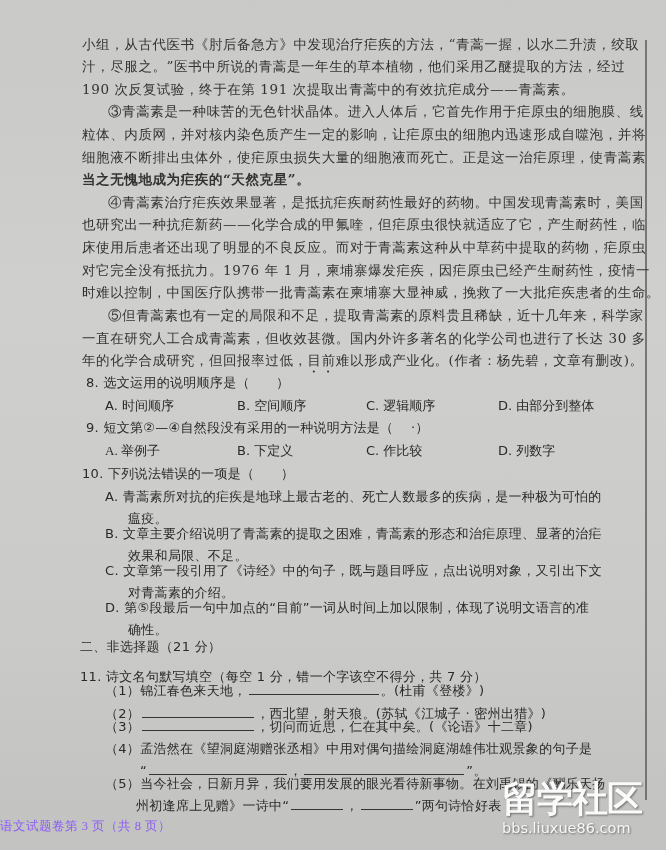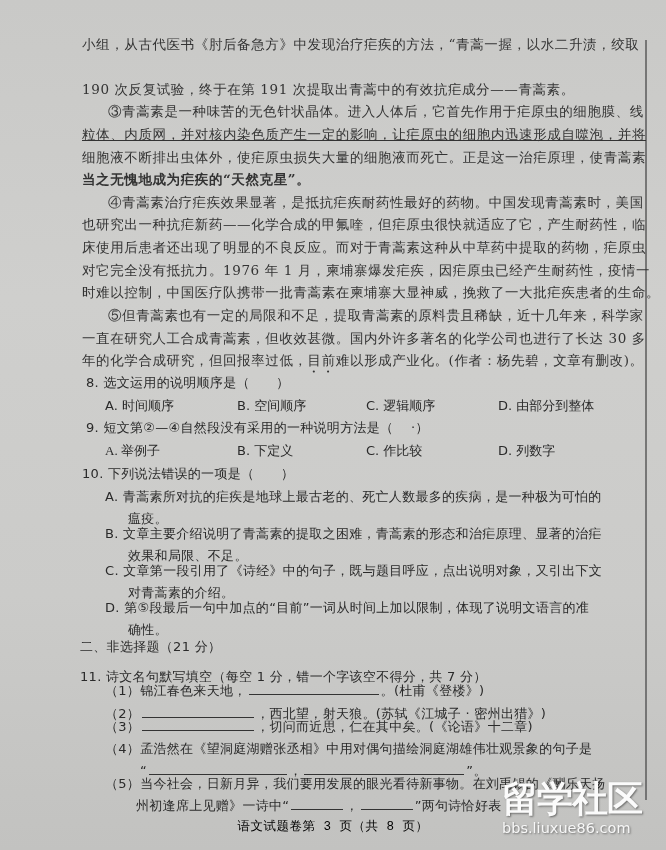--- a/index.html
+++ b/index.html
@@ -11,37 +11,38 @@
   }
   .page { position:absolute; left:0; top:0; width:666px; height:846px;border-radius:17px; }
   .border-line { position:absolute; left:645px; top:40px; width:2px; height:760px; background:#5a5a5a; opacity:.75; }
   .line { position:absolute; left:82px; font-size:13.5px; line-height:22px; white-space:nowrap; letter-spacing:.6px; }
   .serif-body { font-family: "DejaVu Serif", "Liberation Serif", serif; color:#333; }
   .sans-q { font-family: "DejaVu Sans", "Liberation Sans", sans-serif; color:#2a2a2a; font-size:13px; letter-spacing:.3px; }
   .ind { left:108px; }
   .opt-row { position:absolute; left:105px; font-size:13px; line-height:22px; font-family:"DejaVu Sans","Liberation Sans",sans-serif; color:#2a2a2a; }
   .opt { position:absolute; white-space:nowrap; }
   .blank { display:inline-block; border-bottom:1px solid #333; vertical-align:baseline; height:12px; }
-  .footer { position:absolute; left:0; width:666px; top:818px; text-align:center; font-size:12.5px; color:#000000; font-family:Liberation Mono, monospace; letter-spacing:.5px; }
+  .footer { position:absolute; left:0; width:666px; top:818px; text-align:left; font-size:12.5px; color:#8b5cf6; font-family:Liberation Serif, serif; letter-spacing:.5px; }
   .watermark { position:absolute; left:502px; top:780px; width:160px; height:70px; }
   .wm-cn { font-family:"DejaVu Sans","Liberation Sans",sans-serif; font-weight:bold; font-size:36px; color:#fbfbfb; letter-spacing:-1px; text-shadow:1px 1px 2px rgba(0,0,0,.45); line-height:38px; }
   .wm-url { font-family:"DejaVu Sans","Liberation Sans",sans-serif; font-size:14.5px; color:#f7f7f7; text-shadow:1px 1px 2px rgba(0,0,0,.45); margin-top:2px; }
   .dotted { text-emphasis: dot; -webkit-text-emphasis: dot; text-emphasis-position: under; -webkit-text-emphasis-position: under; }
 </style>
 </head>
 <body>
 
 <div class="page">
   <div class="border-line"></div>
 
   <div class="line serif-body" style="top:33px;">小组，从古代医书《肘后备急方》中发现治疗疟疾的方法，“青蒿一握，以水二升渍，绞取</div>
+  <div class="line serif-body" style="top:55px;">汁，尽服之。”医书中所说的青蒿是一年生的草本植物，他们采用乙醚提取的方法，经过</div>
   <div class="line serif-body" style="top:78px;">190 次反复试验，终于在第 191 次提取出青蒿中的有效抗疟成分——青蒿素。</div>
 
   <div class="line serif-body ind" style="top:100px;">③青蒿素是一种味苦的无色针状晶体。进入人体后，它首先作用于疟原虫的细胞膜、线</div>
-  <div class="line serif-body" style="top:123px;text-decoration:underline;">粒体、内质网，并对核内染色质产生一定的影响，让疟原虫的细胞内迅速形成自噬泡，并将</div>
+  <div class="line serif-body" style="top:123px;">粒体、内质网，并对核内染色质产生一定的影响，让疟原虫的细胞内迅速形成自噬泡，并将</div>
   <div class="line serif-body" style="top:146px;">细胞液不断排出虫体外，使疟原虫损失大量的细胞液而死亡。正是这一治疟原理，使青蒿素</div>
   <div class="line serif-body" style="top:168px;font-weight:bold;">当之无愧地成为疟疾的“天然克星”。</div>
 
   <div class="line serif-body ind" style="top:191px;">④青蒿素治疗疟疾效果显著，是抵抗疟疾耐药性最好的药物。中国发现青蒿素时，美国</div>
   <div class="line serif-body" style="top:213px;">也研究出一种抗疟新药——化学合成的甲氟喹，但疟原虫很快就适应了它，产生耐药性，临</div>
   <div class="line serif-body" style="top:236px;">床使用后患者还出现了明显的不良反应。而对于青蒿素这种从中草药中提取的药物，疟原虫</div>
   <div class="line serif-body" style="top:259px;">对它完全没有抵抗力。1976 年 1 月，柬埔寨爆发疟疾，因疟原虫已经产生耐药性，疫情一</div>
   <div class="line serif-body" style="top:281px;">时难以控制，中国医疗队携带一批青蒿素在柬埔寨大显神威，挽救了一大批疟疾患者的生命。</div>
 
   <div class="line serif-body ind" style="top:304px;">⑤但青蒿素也有一定的局限和不足，提取青蒿素的原料贵且稀缺，近十几年来，科学家</div>

